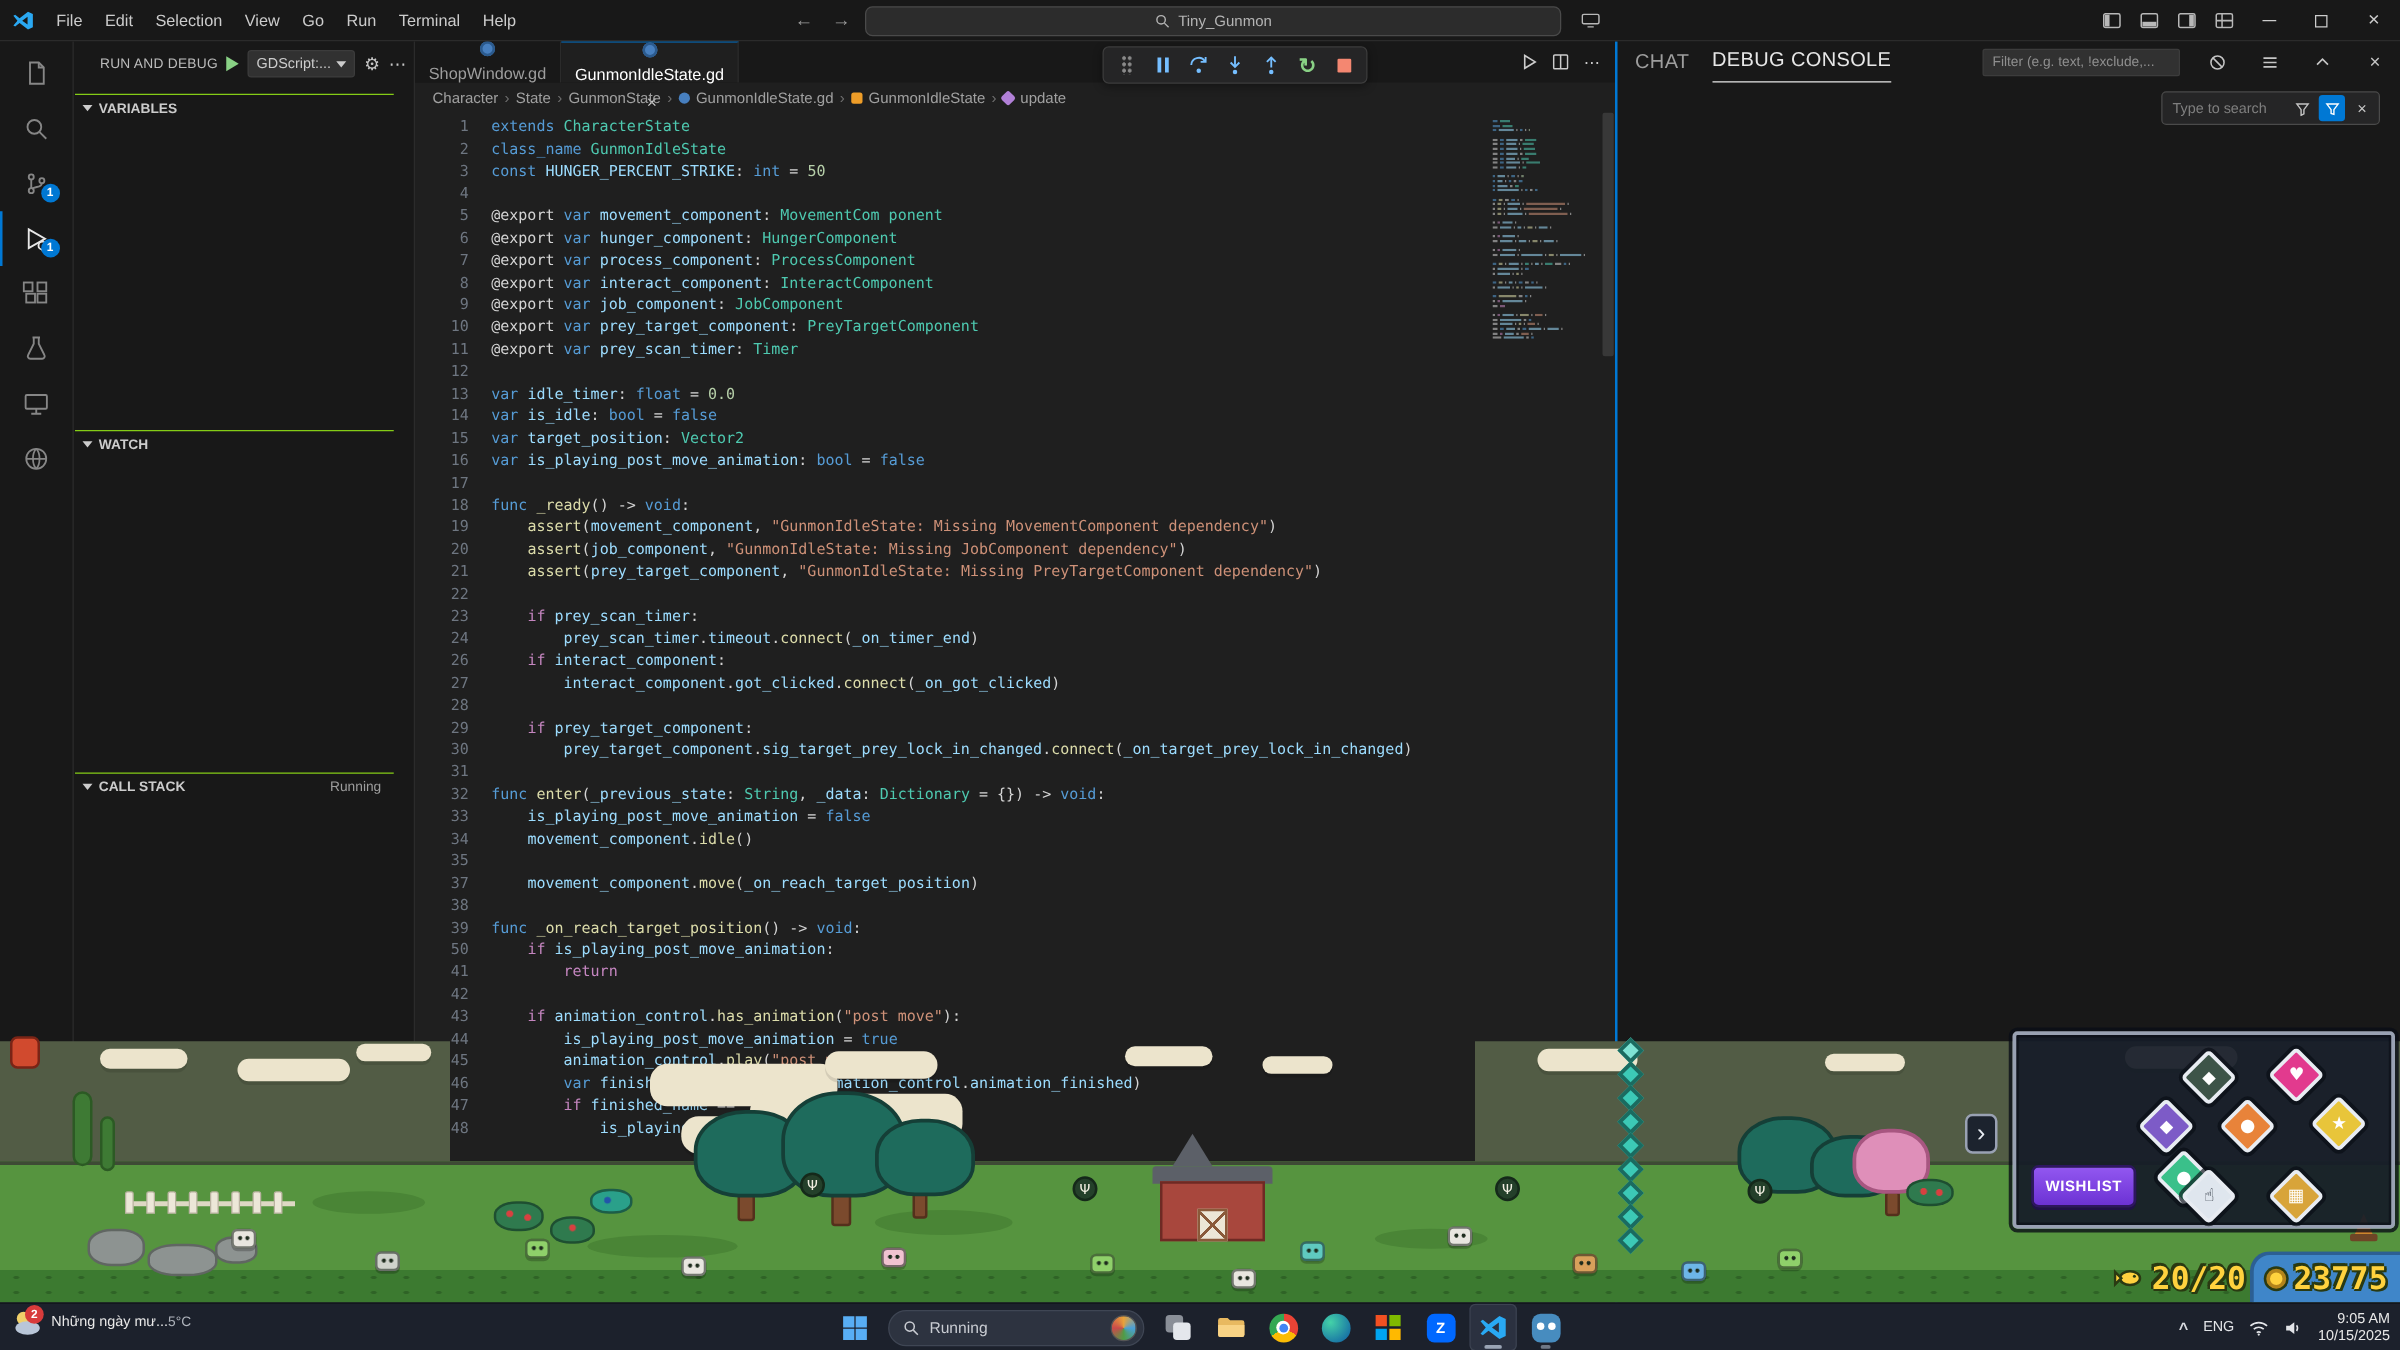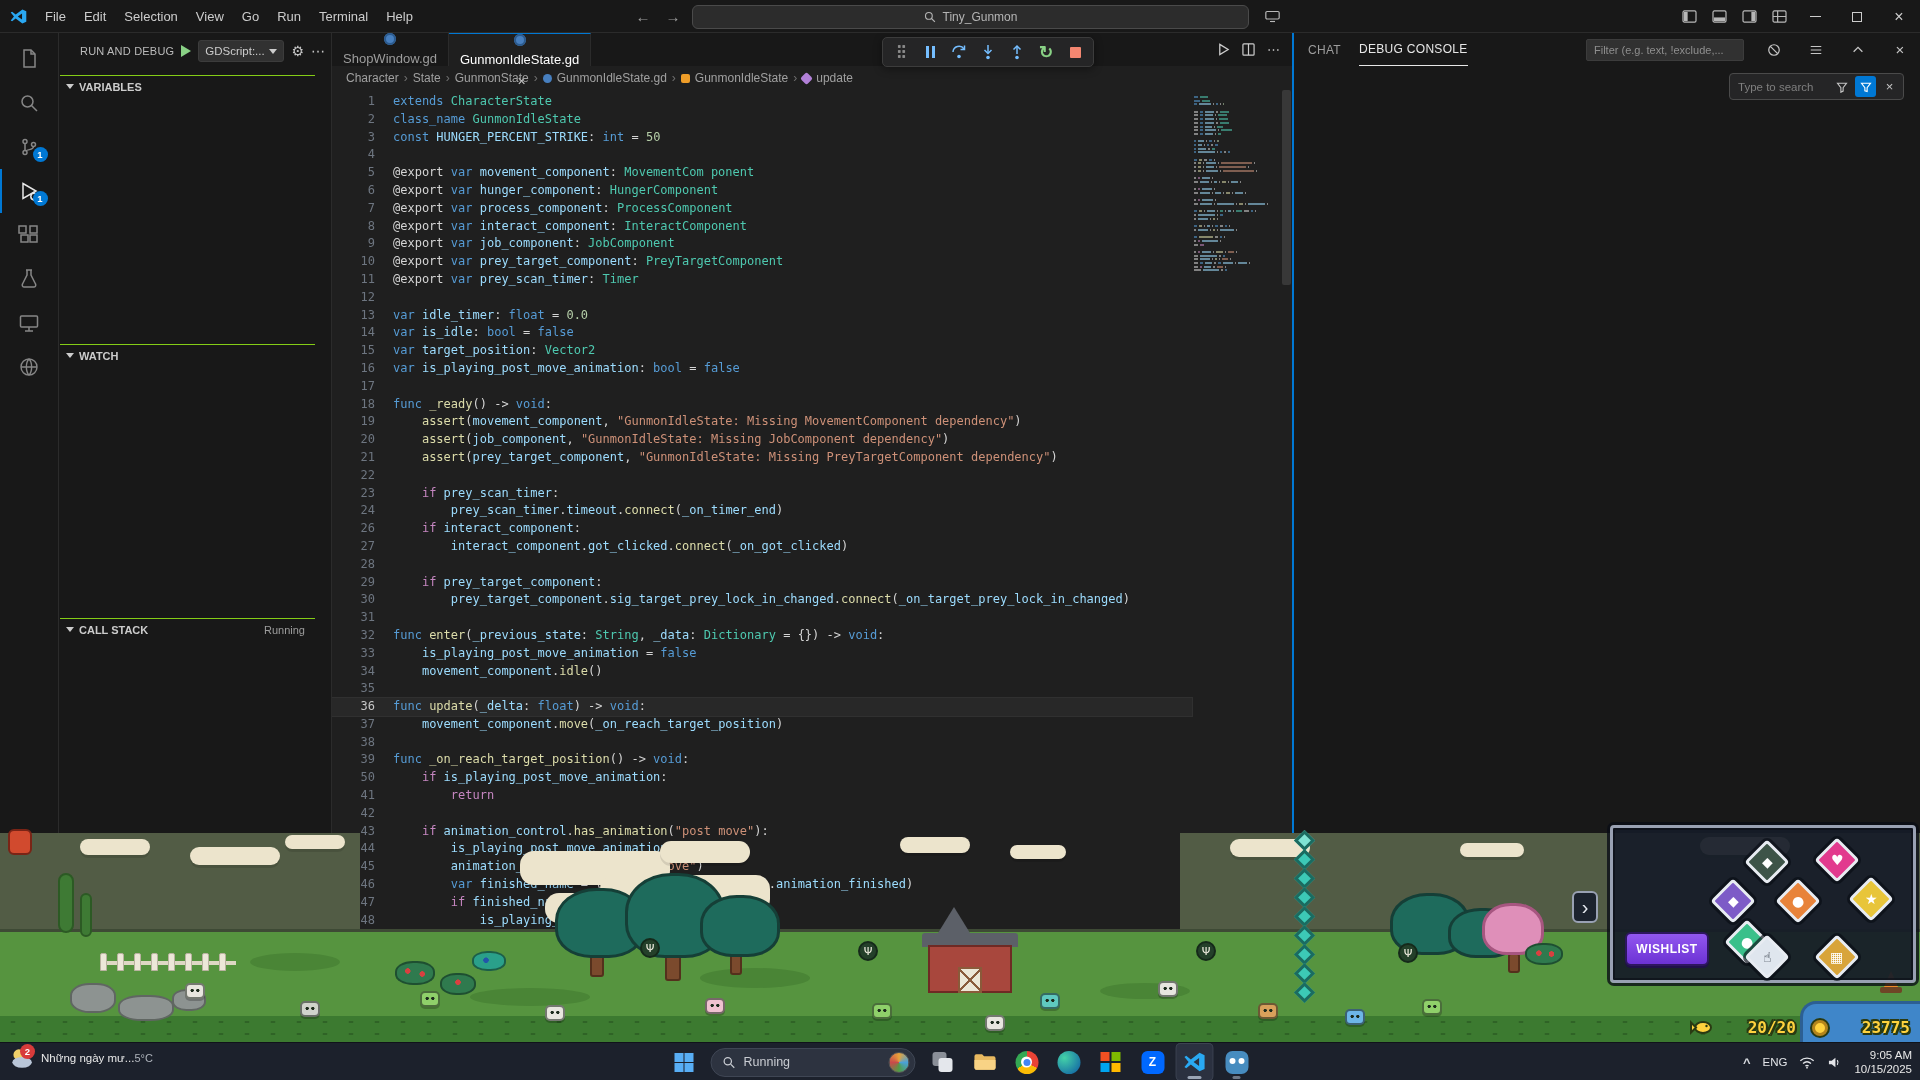--- a/index.html
+++ b/index.html
@@ -68,21 +68,21 @@
   .dbg-btn { width:26px; height:24px; display:flex; align-items:center; justify-content:center; border-radius:4px; }
   .grip-dots { width:9px; height:16px; background-image:radial-gradient(#8a8a8a 1.2px, transparent 1.7px); background-size:4.5px 5px; }
   .pause-bars { display:flex; gap:3px; } .pause-bars i { width:3px; height:12px; background:#75beff; display:block; }
   .stop-sq { width:11px; height:11px; background:#f48771; border-radius:1px; }
   .restart-g { color:#89d185; font-size:17px; font-weight:700; line-height:1; }
 
   
   .sash { position:absolute; left:1292px; top:33px; width:2px; bottom:38px; background:#0078d4; z-index:4; }
   .panel { position:absolute; left:1294px; top:33px; right:0; bottom:38px; background:#181818; z-index:3; }
   .panel-top { height:33px; display:flex; align-items:center; padding:0 8px 0 14px; gap:18px; }
-  .ptab { font-size:12px; color:#9d9d9d; height:33px; display:flex; align-items:center; letter-spacing:.3px;text-align:right; }
+  .ptab { font-size:16px; color:#9d9d9d; height:33px; display:flex; align-items:center; letter-spacing:.3px;text-align:right; }
   .ptab.active { color:#e7e7e7; border-bottom:1px solid #e7e7e7; }
   .pfilter { margin-left:auto; width:158px; height:22px; background:#313131; border:1px solid #3c3c3c; border-radius:2px; color:#8f8f8f; font-size:11px; display:flex; align-items:center; padding:0 7px; overflow:hidden; white-space:nowrap; }
   .p-ic { width:24px; height:24px; display:flex; align-items:center; justify-content:center; color:#c5c5c5; }
   .findbox { position:absolute; top:40px; right:16px; height:27px; display:flex; align-items:center; background:#252526; border:1px solid #4a4a4a; border-radius:4px; padding:2px 3px; gap:3px; }
   .find-input { width:95px; font-size:11.5px; color:#7f7f7f; padding-left:5px; }
   .find-ic { width:21px; height:21px; display:flex; align-items:center; justify-content:center; border-radius:3px; color:#c5c5c5; }
   .find-ic.on { background:#0078d4; color:#fff; }
 
   
   .game { position:absolute; left:0; top:833px; width:1920px; height:209px; z-index:40; }
@@ -109,22 +109,22 @@
   .spr { position:absolute; width:20px; height:16px; border-radius:5px; border:2px solid rgba(20,30,20,.55); box-shadow:0 2px 0 rgba(0,0,0,.22);
     background-image:radial-gradient(circle at 32% 45%, #1d2b1d 1.4px, transparent 1.9px), radial-gradient(circle at 68% 45%, #1d2b1d 1.4px, transparent 1.9px); }
   .food { position:absolute; width:20px; height:20px; border-radius:50%; background:#24402a; border:2px solid #15291a; color:#f2efe2; display:flex; align-items:center; justify-content:center; font-size:11px; font-family:"DejaVu Sans",sans-serif; }
   .bush { position:absolute; border-radius:45%; border:2px solid rgba(20,50,30,.6); }
   .pond { position:absolute; left:1800px; top:168px; width:120px; height:41px; background:#3f86c9; border-radius:16px 0 0 0; border-top:3px solid #2c5f93; border-left:3px solid #2c5f93; }
   .flame { position:absolute; width:0; height:0; border-left:7px solid transparent; border-right:7px solid transparent; border-bottom:16px solid #f08a2a; }
   .log { position:absolute; background:#6e4526; border-radius:2px; }
   .fox { position:absolute; background:#d14a2e; border:2px solid #7a2416; border-radius:6px; }
   .hud { position:absolute; right:10px; bottom:5px; display:flex; align-items:center; gap:16px; z-index:45; }
   .hud-item { display:flex; align-items:center; gap:6px; }
-  .hud-num { font-family:"DejaVu Sans Mono",monospace; font-weight:700; font-size:16px; color:#ffd23e;
-    text-shadow:-2px 0 0 #2a3a12, 2px 0 0 #2a3a12, 0 -2px 0 #2a3a12, 0 2px 0 #2a3a12, 2px 2px 0 #2a3a12, -2px -2px 0 #2a3a12;margin-left:28px; }
+  .hud-num { font-family:"DejaVu Sans Mono",monospace; font-weight:700; font-size:25px; color:#ffd23e;
+    text-shadow:-2px 0 0 #2a3a12, 2px 0 0 #2a3a12, 0 -2px 0 #2a3a12, 0 2px 0 #2a3a12, 2px 2px 0 #2a3a12, -2px -2px 0 #2a3a12; }
   .coin { width:16px; height:16px; border-radius:50%; background:#ffd23e; border:3px solid #b3841c; box-shadow:0 0 0 2px #2a3a12; }
 
   .wl { position:absolute; left:1610px; top:-8px; width:306px; height:158px; background:rgba(22,28,40,.93); border:3px solid #99a1b3; border-radius:4px; box-shadow:0 0 0 3px rgba(10,14,22,.8), inset 0 0 0 2px rgba(10,14,22,.6); z-index:46; }
   .wbadge { position:absolute; width:32px; height:32px; transform:rotate(45deg); border:3px solid #e8ecf2; box-shadow:0 0 0 3px rgba(8,12,20,.65); border-radius:4px; display:flex; align-items:center; justify-content:center; }
   .wbadge span { transform:rotate(-45deg); font-size:14px; color:#ffffff; font-family:"DejaVu Sans",sans-serif; }
   .wl-btn { position:absolute; left:12px; top:104px; width:84px; height:34px; background:linear-gradient(#9257f0,#6c32d4); border:2px solid #2e1660; border-radius:6px; color:#fff; font-weight:700; font-size:12px; display:flex; align-items:center; justify-content:center; letter-spacing:.5px; box-shadow:0 2px 0 #20104a; }
   .wl-arrow { position:absolute; left:1572px; top:58px; width:26px; height:32px; background:rgba(24,30,44,.92); border:2px solid #99a1b3; border-radius:6px; color:#e8ecf2; display:flex; align-items:center; justify-content:center; font-size:20px; z-index:46; }
 
   
   .taskbar { position:absolute; left:0; bottom:0; width:1920px; height:38px; background:#1c212c; border-top:1px solid #10131a; z-index:60; }
@@ -525,24 +525,20 @@
             <span class="lt"><span class="tk-def">    </span><span class="tk-vn">is_playing_post_move_animation</span><span class="tk-def"> = </span><span class="tk-kw">false</span></span>
           </div>
           <div class="cl">
             <span class="ln">34</span>
             <span class="lt"><span class="tk-def">    </span><span class="tk-vn">movement_component</span><span class="tk-def">.</span><span class="tk-fn">idle</span><span class="tk-def">()</span></span>
           </div>
           <div class="cl">
             <span class="ln">35</span>
             <span class="lt"></span>
           </div>
-          <div class="cl cur">
-            <span class="ln">36</span>
-            <span class="lt"><span class="tk-kw">func </span><span class="tk-fn">update</span><span class="tk-def">(</span><span class="tk-vn">_delta</span><span class="tk-def">: </span><span class="tk-kw">float</span><span class="tk-def">) -&gt; </span><span class="tk-kw">void</span><span class="tk-def">:</span></span>
-          </div>
           <div class="cl">
             <span class="ln">37</span>
             <span class="lt"><span class="tk-def">    </span><span class="tk-vn">movement_component</span><span class="tk-def">.</span><span class="tk-fn">move</span><span class="tk-def">(</span><span class="tk-vn">_on_reach_target_position</span><span class="tk-def">)</span></span>
           </div>
           <div class="cl">
             <span class="ln">38</span>
             <span class="lt"></span>
           </div>
           <div class="cl">
             <span class="ln">39</span>

